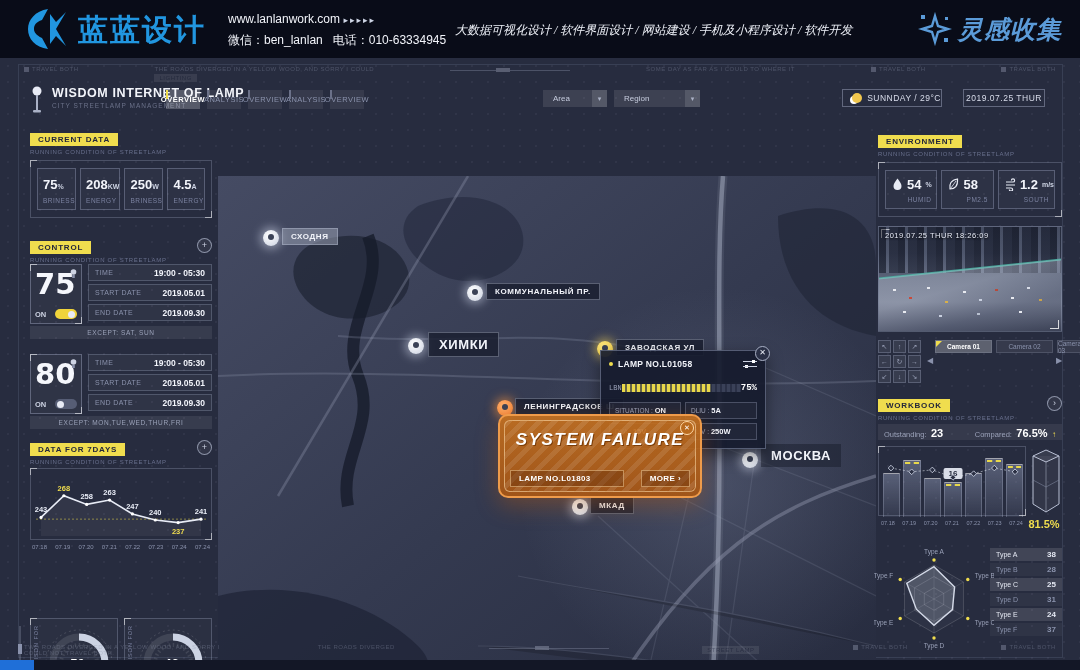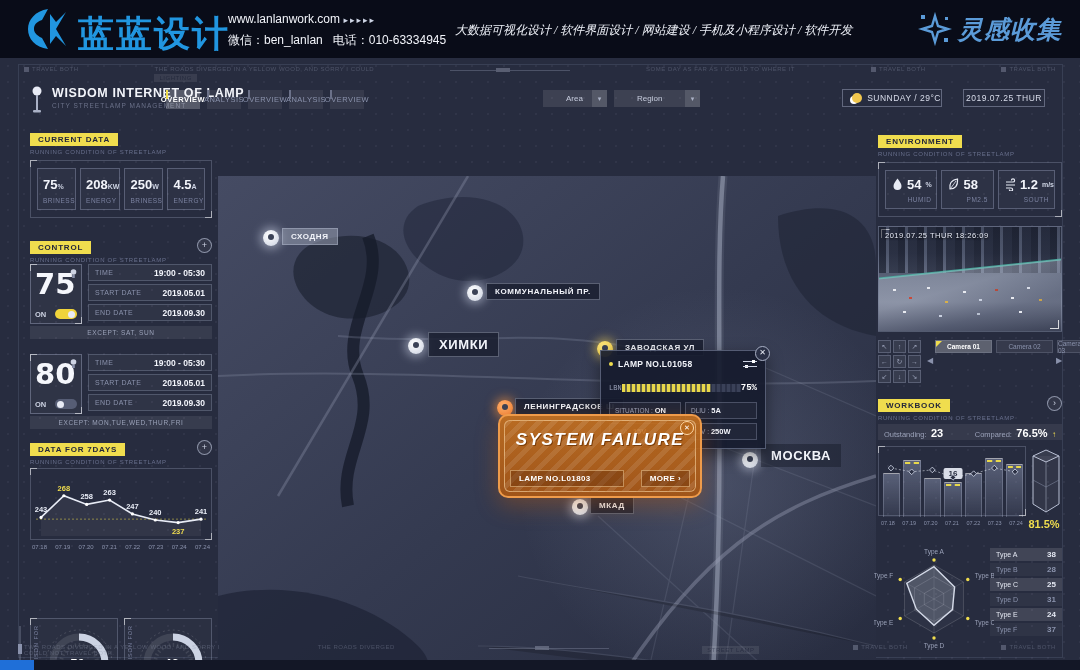--- a/index.html
+++ b/index.html
@@ -1,21 +1,21 @@
 <!DOCTYPE html>
 <html><head>
 <meta charset="utf-8">
 <style>
   html,body{margin:0;padding:0;background:#070a14;}
   #app{position:relative;width:1080px;height:670px;overflow:hidden;
        font-family:"Liberation Sans","DejaVu Sans",sans-serif;color:#e8ebf5;}
   
   #banner{position:absolute;left:0;top:0;width:1080px;height:58px;background:#090c18;}
   .logo-ico{position:absolute;left:26px;top:8px;width:44px;height:42px;}
-  .logo-cn{position:absolute;left:78px;top:10px;font-size:36px;font-weight:bold;color:#2196e0;letter-spacing:2px;}
+  .logo-cn{position:absolute;left:78px;top:10px;font-size:30px;font-weight:bold;color:#2196e0;letter-spacing:2px;}
   .banner-contact{position:absolute;left:228px;top:9px;font-size:12px;color:#f2f4fa;line-height:20px;}
   .banner-contact .arrows{color:#cfd6e6;font-size:9px;letter-spacing:2px;}
   .banner-services{position:absolute;left:455px;top:22px;width:460px;font-size:12px;font-style:italic;
                    color:#eef1f8;font-family:"Liberation Serif","DejaVu Serif",serif;}
   .collect{position:absolute;right:18px;top:12px;display:flex;align-items:center;gap:6px;}
   .collect-ico{width:34px;height:34px;}
   .collect-txt{font-size:25px;font-weight:bold;font-style:italic;color:#5b9bd8;
                font-family:"Liberation Serif","DejaVu Serif",serif;letter-spacing:1px;}
   
   #dash{position:absolute;left:0;top:58px;width:1080px;height:612px;background:#272c3f;
@@ -31,21 +31,21 @@
   .lamp-ico{position:absolute;left:30px;top:28px;width:14px;height:28px;}
   .hd-title{position:absolute;left:52px;top:28px;font-size:12.5px;font-weight:bold;letter-spacing:.6px;color:#f2f4fa;}
   .hd-sub{position:absolute;left:52px;top:44px;font-size:6.5px;color:#6b7189;letter-spacing:1px;}
   #tabs{position:absolute;left:166px;top:32px;display:flex;gap:7px;}
   .tab{position:relative;width:34px;height:19px;background:rgba(255,255,255,.07);color:#8a92ac;
        font-size:7.5px;letter-spacing:.5px;display:flex;align-items:center;justify-content:center;cursor:pointer;}
   .tab::before{content:'';position:absolute;left:0;top:0;width:2px;height:9px;background:#6b7189;}
   .tab.active{background:rgba(255,255,255,.22);color:#fff;font-weight:bold;}
   .tab.active::before{background:#f0dd4e;}
   .select{position:absolute;top:32px;height:17px;background:rgba(255,255,255,.10);display:flex;align-items:center;
-          font-size:8px;color:#c6ccdd;padding-left:23px;box-sizing:border-box;cursor:pointer;}
+          font-size:8px;color:#c6ccdd;padding-left:10px;box-sizing:border-box;cursor:pointer;}
   .select .caret{position:absolute;right:0;top:0;width:15px;height:17px;background:rgba(255,255,255,.12);
                  display:flex;align-items:center;justify-content:center;color:#aab1c6;font-size:7px;}
   .info-box{position:absolute;top:31px;height:18px;border:1px solid rgba(170,178,205,.45);display:flex;align-items:center;
             justify-content:center;font-size:8.5px;color:#d8dcea;letter-spacing:.5px;gap:5px;box-sizing:border-box;}
   .sun{width:10px;height:10px;border-radius:50%;background:#f0c64e;box-shadow:-3px 2px 0 -1px #fff;}
   
   .tag{display:inline-block;background:#f0dd4e;color:#23273a;font-size:8px;font-weight:bold;
        padding:2px 8px;letter-spacing:.8px;}
   .panel-sub{font-size:6px;color:#686f8c;letter-spacing:.7px;margin-top:3px;}
   .bframe{position:relative;border:1px solid rgba(170,178,205,.28);box-sizing:border-box;}

